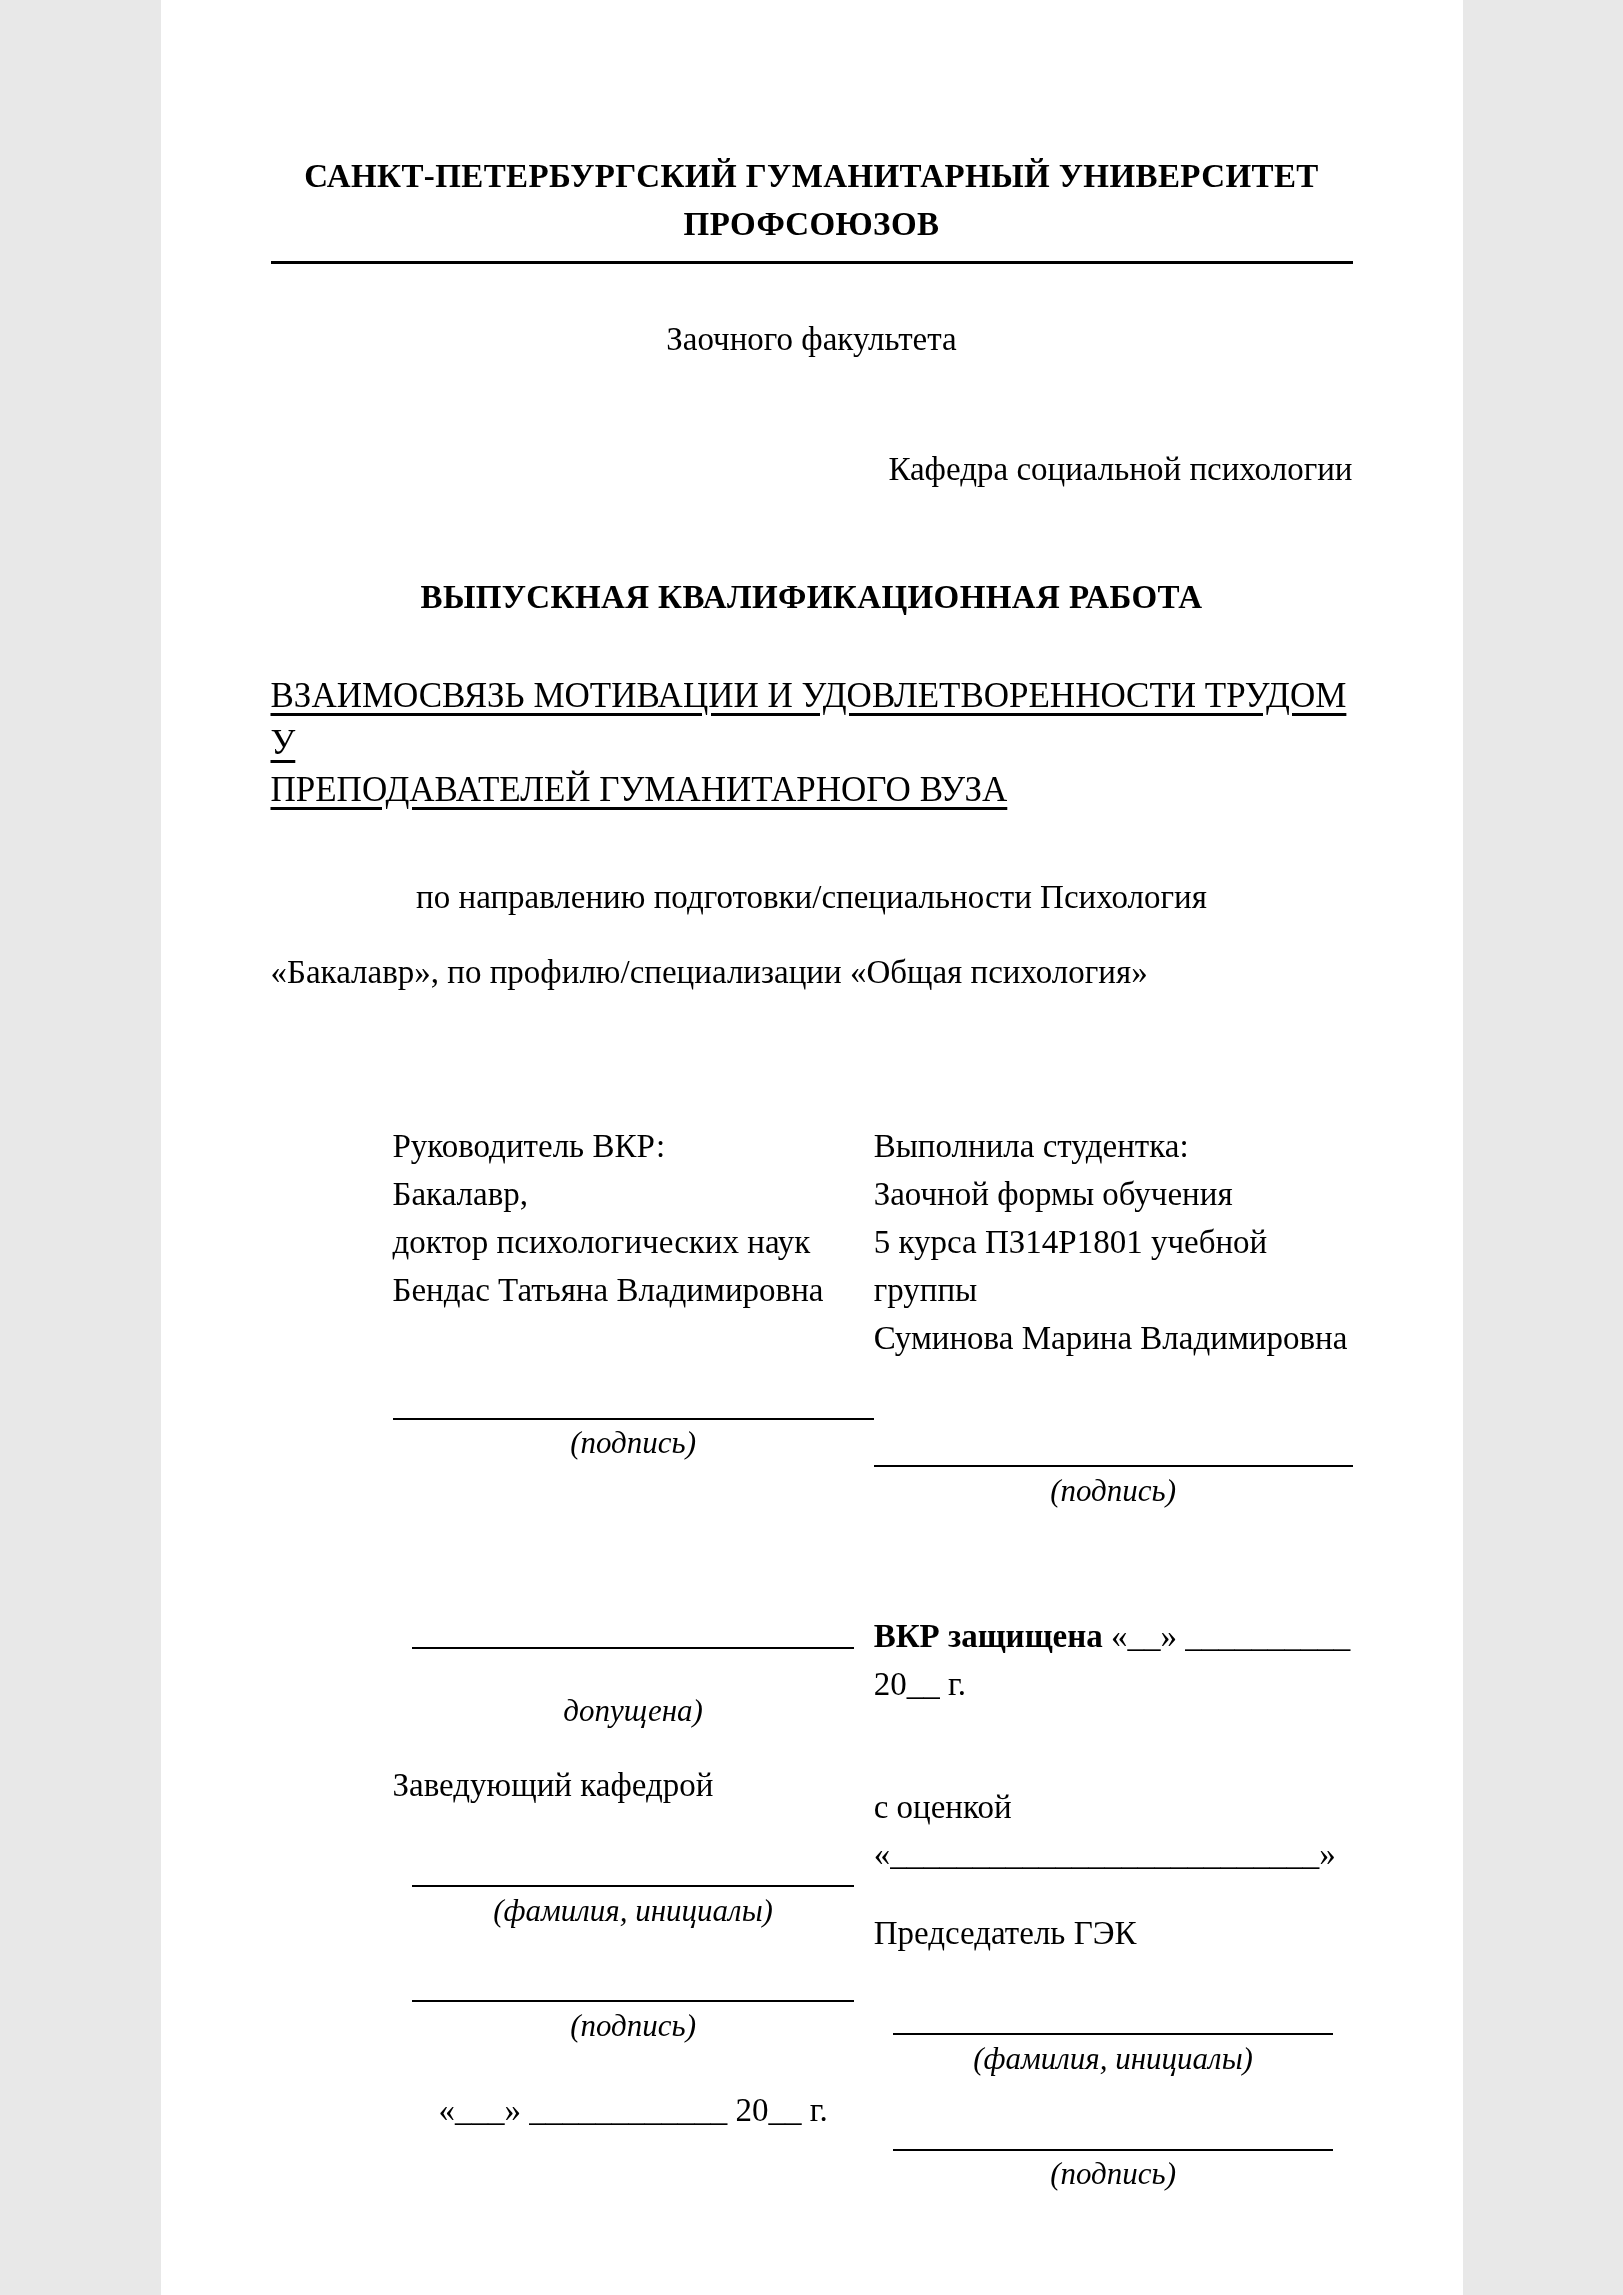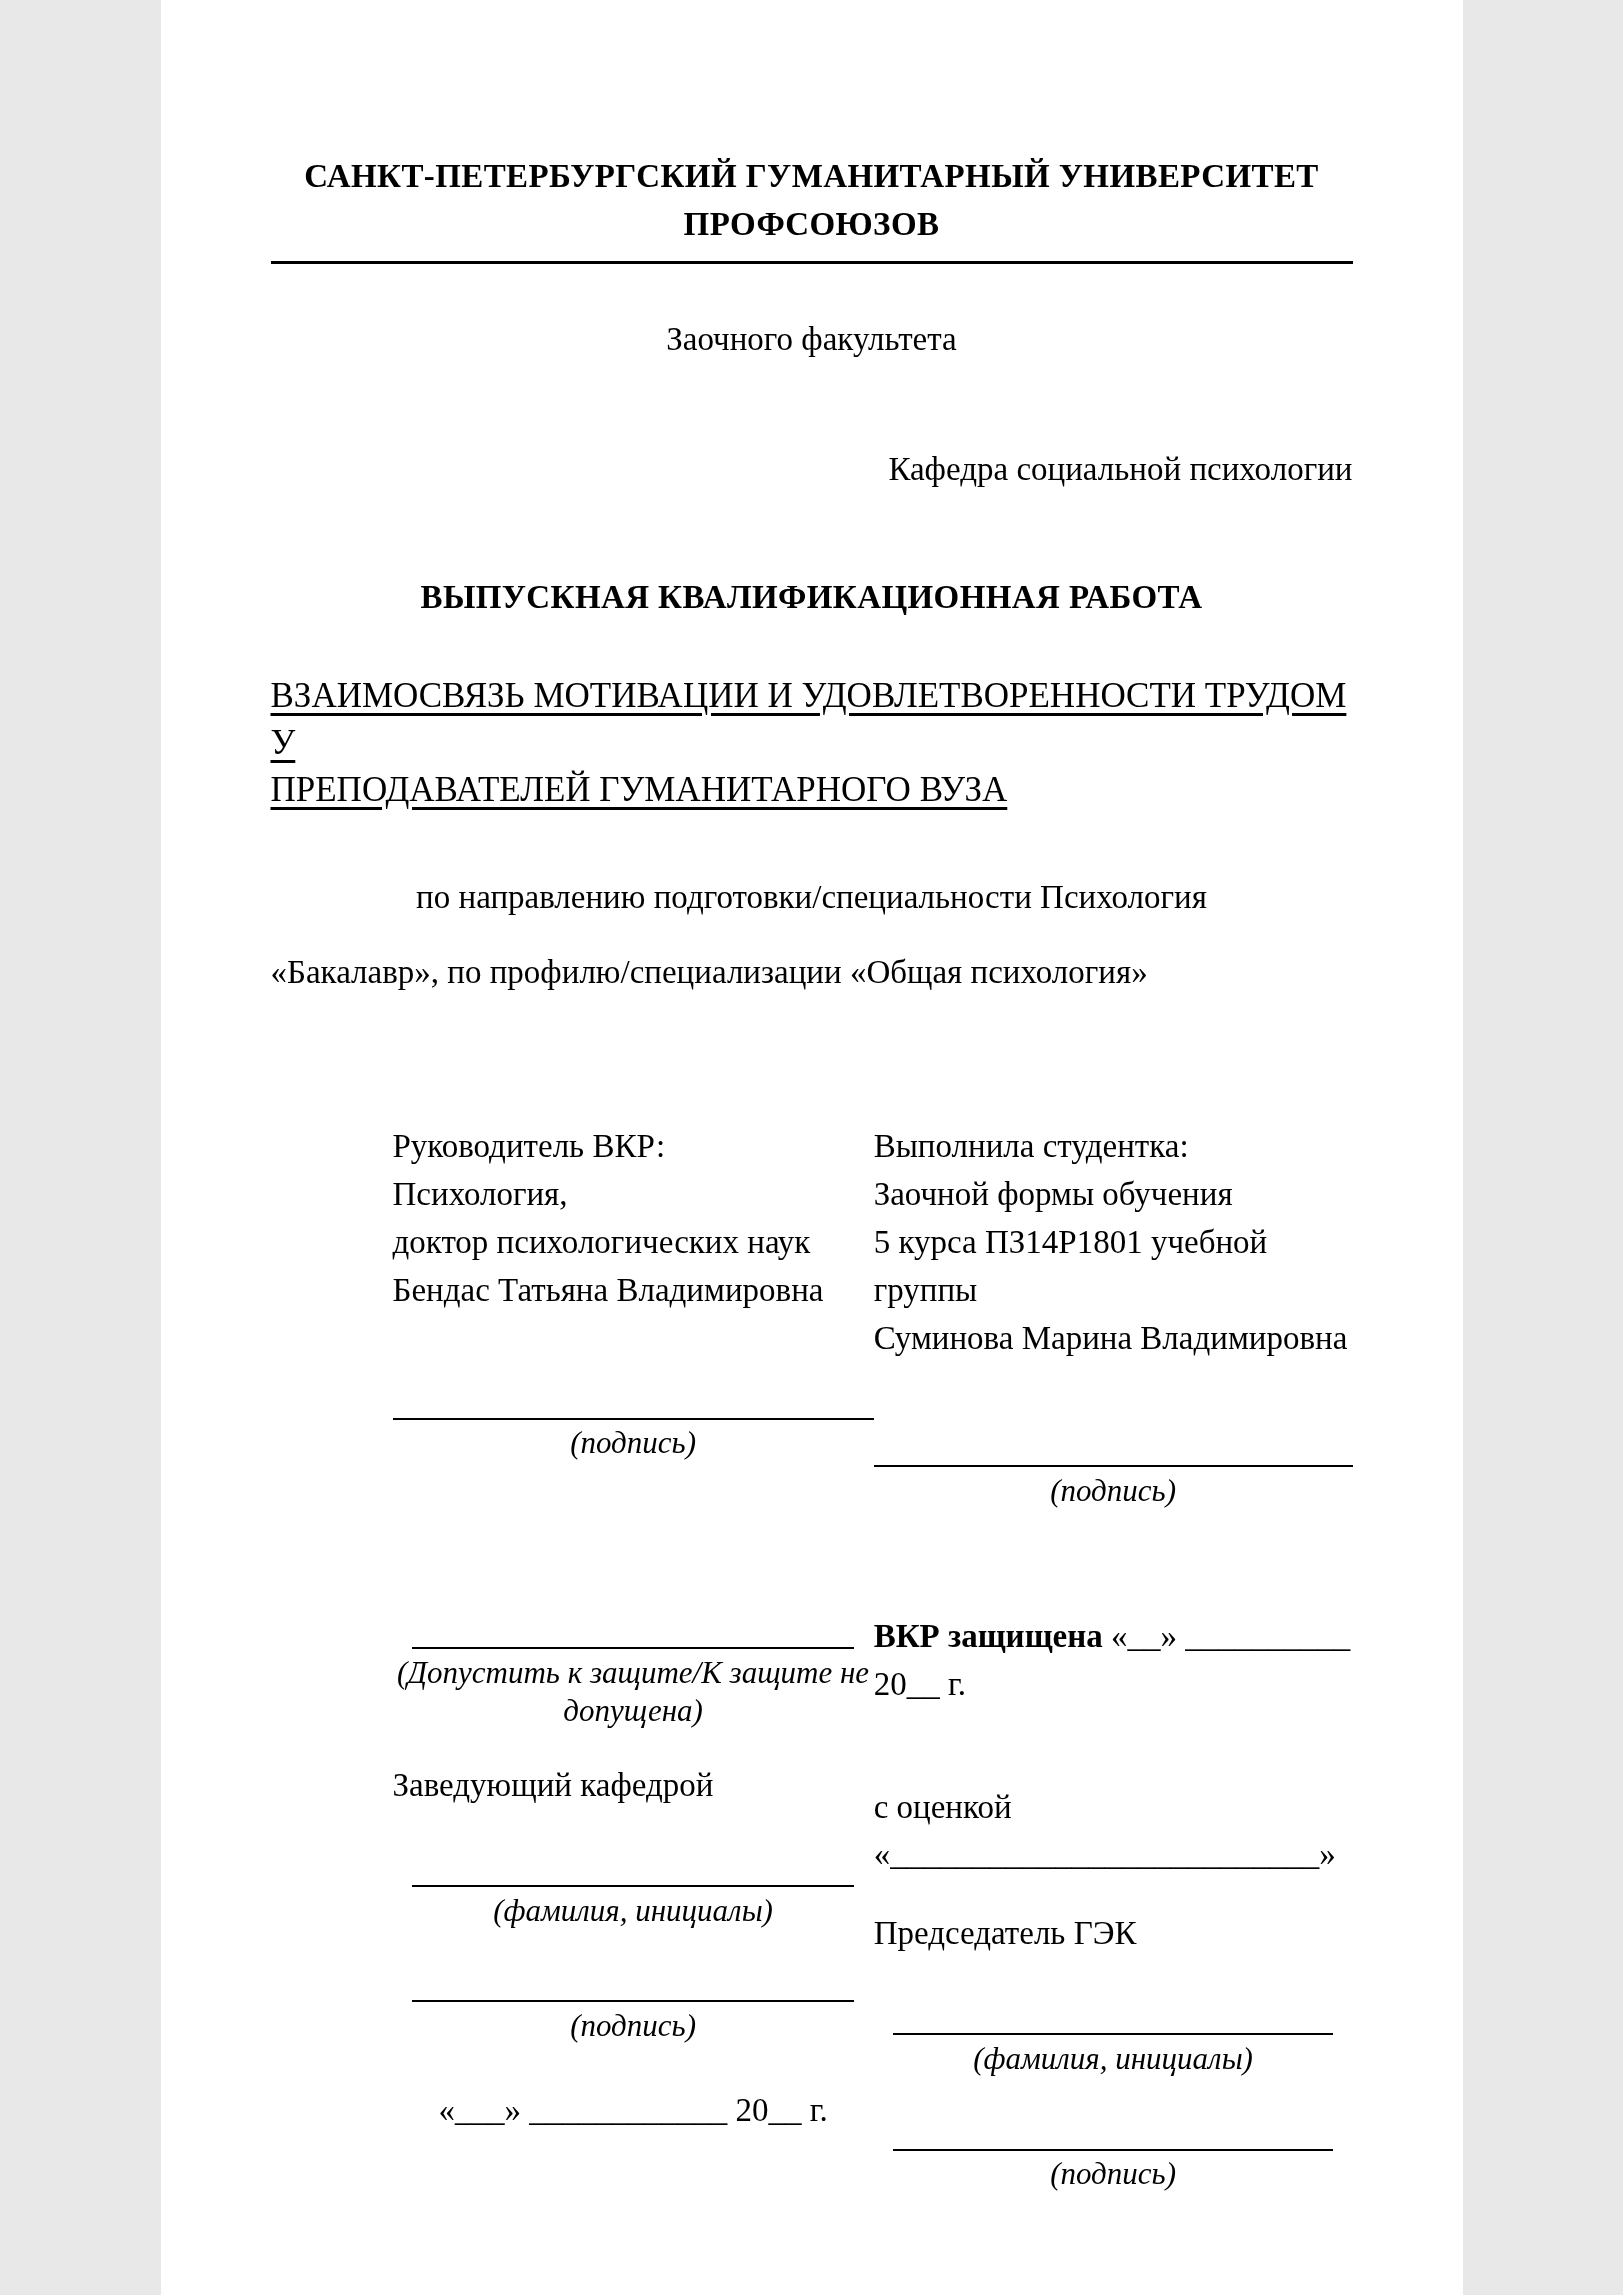--- a/index.html
+++ b/index.html
@@ -68,41 +68,41 @@
     <span>ВЗАИМОСВЯЗЬ МОТИВАЦИИ И УДОВЛЕТВОРЕННОСТИ ТРУДОМ У</span><br>
     <span>ПРЕПОДАВАТЕЛЕЙ ГУМАНИТАРНОГО ВУЗА</span>
   </div>
 
   <div class="specialty">по направлению подготовки/специальности Психология</div>
   <div class="profile">«Бакалавр», по профилю/специализации «Общая психология»</div>
 
   <div class="columns columns-1">
     <div class="col-left">
       <div>Руководитель ВКР:</div>
-      <div>Психология,</div>
+      <div>Бакалавр,</div>
       <div>доктор психологических наук</div>
       <div>Бендас Татьяна Владимировна</div>
       <div class="sig-line block-gap-line"></div>
       <div class="caption">(подпись)</div>
     </div>
     <div class="col-right">
       <div>Выполнила студентка:</div>
       <div>Заочной формы обучения</div>
       <div>5 курса ПЗ14Р1801 учебной группы</div>
       <div>Суминова Марина Владимировна</div>
       <div class="sig-line block-gap-line"></div>
       <div class="caption">(подпись)</div>
     </div>
   </div>
 
   <div class="columns columns-2">
     <div class="col-left">
       <div class="sig-line narrow"></div>
       <div class="caption">
-        <span>(Допустить к защите/К защите не</span><br>
+        <br>
         <span>допущена)</span>
       </div>
       <div class="head-label">Заведующий кафедрой</div>
       <div class="sig-line narrow mt-line"></div>
       <div class="caption">(фамилия, инициалы)</div>
       <div class="sig-line narrow mt-line2"></div>
       <div class="caption">(подпись)</div>
       <div class="date-line">«___» ____________ 20__ г.</div>
     </div>
     <div class="col-right">

